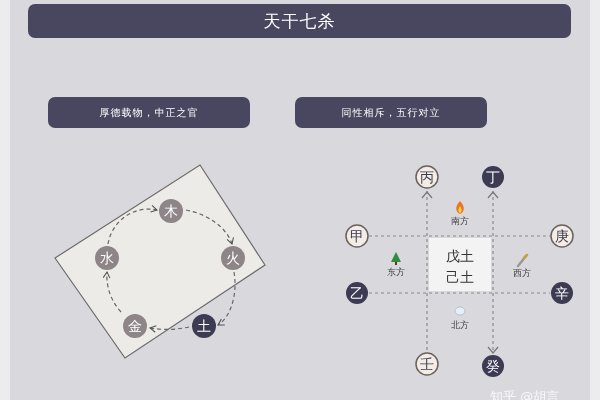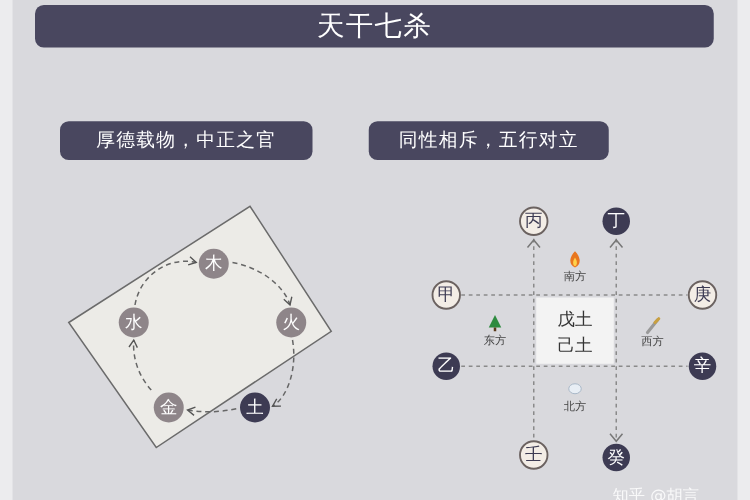--- a/index.html
+++ b/index.html
@@ -1,19 +1,19 @@
 <!DOCTYPE html>
 <html><head>
 <meta charset="utf-8">
 <style>
   * { box-sizing: border-box; margin: 0; padding: 0; }
   html, body { width: 600px; height: 400px; overflow: hidden; background: #ececee; font-family: "DejaVu Sans", sans-serif; }
   .panel { position: absolute; left: 10px; top: 0; width: 580px; height: 400px; background: #d9d9dd; }
-  .title-bar { position: absolute; left: 28px; top: 4px; width: 543px; height: 34px; background: #49475f; border-radius: 7px; color: #fff; font-size: 22px; display: flex; align-items: center; justify-content: center; letter-spacing: 1px; }
-  .sub-bar { position: absolute; top: 97px; height: 31px; background: #49475f; border-radius: 7px; color: #fff; font-size: 15px; display: flex; align-items: center; justify-content: center; letter-spacing: 1px; }
+  .title-bar { position: absolute; left: 28px; top: 4px; width: 543px; height: 34px; background: #49475f; border-radius: 7px; color: #fff; font-size: 17px; display: flex; align-items: center; justify-content: center; letter-spacing: 1px; }
+  .sub-bar { position: absolute; top: 97px; height: 31px; background: #49475f; border-radius: 7px; color: #fff; font-size: 10px; display: flex; align-items: center; justify-content: center; letter-spacing: 1px; }
   .sub-left { left: 48px; width: 202px; }
   .sub-right { left: 295px; width: 192px; }
   svg { position: absolute; left: 0; top: 0; }
   .node-text { font-family: "DejaVu Sans", sans-serif; font-size: 14px; text-anchor: middle; dominant-baseline: central; }
   .small-text { font-family: "DejaVu Sans", sans-serif; font-size: 9px; fill: #444; text-anchor: middle; }
   .watermark { position: absolute; left: 490px; top: 388px; font-size: 13px; color: #fff; opacity: 0.85; white-space: nowrap; }
 </style>
 </head>
 <body>
 

